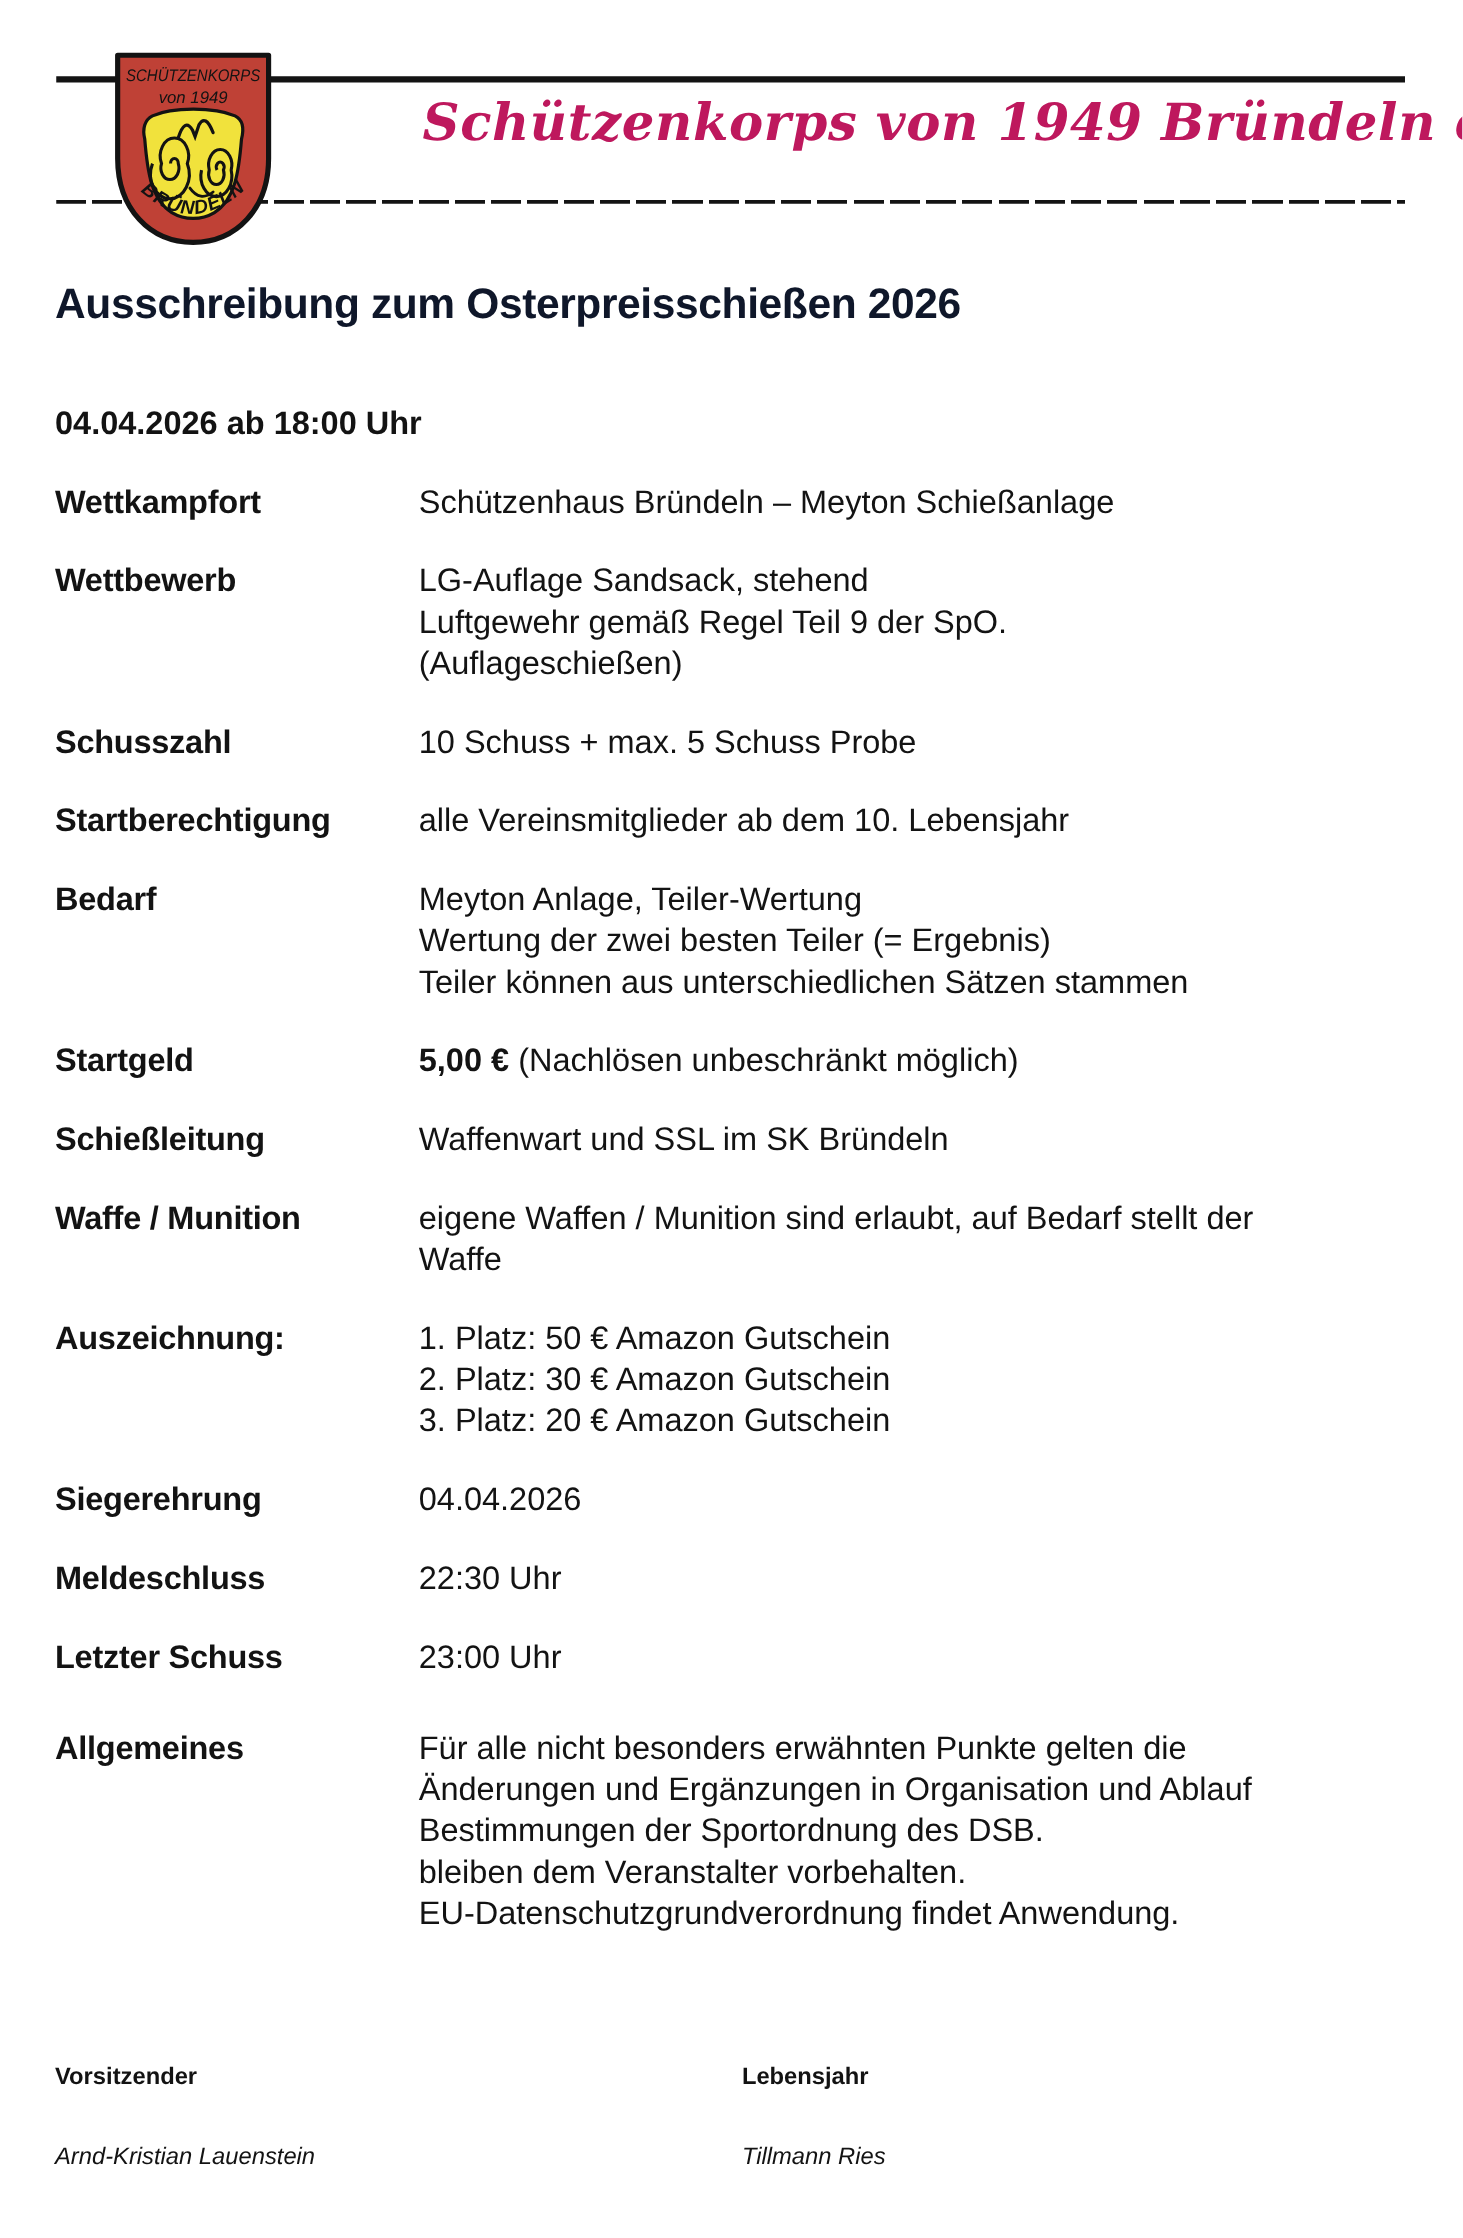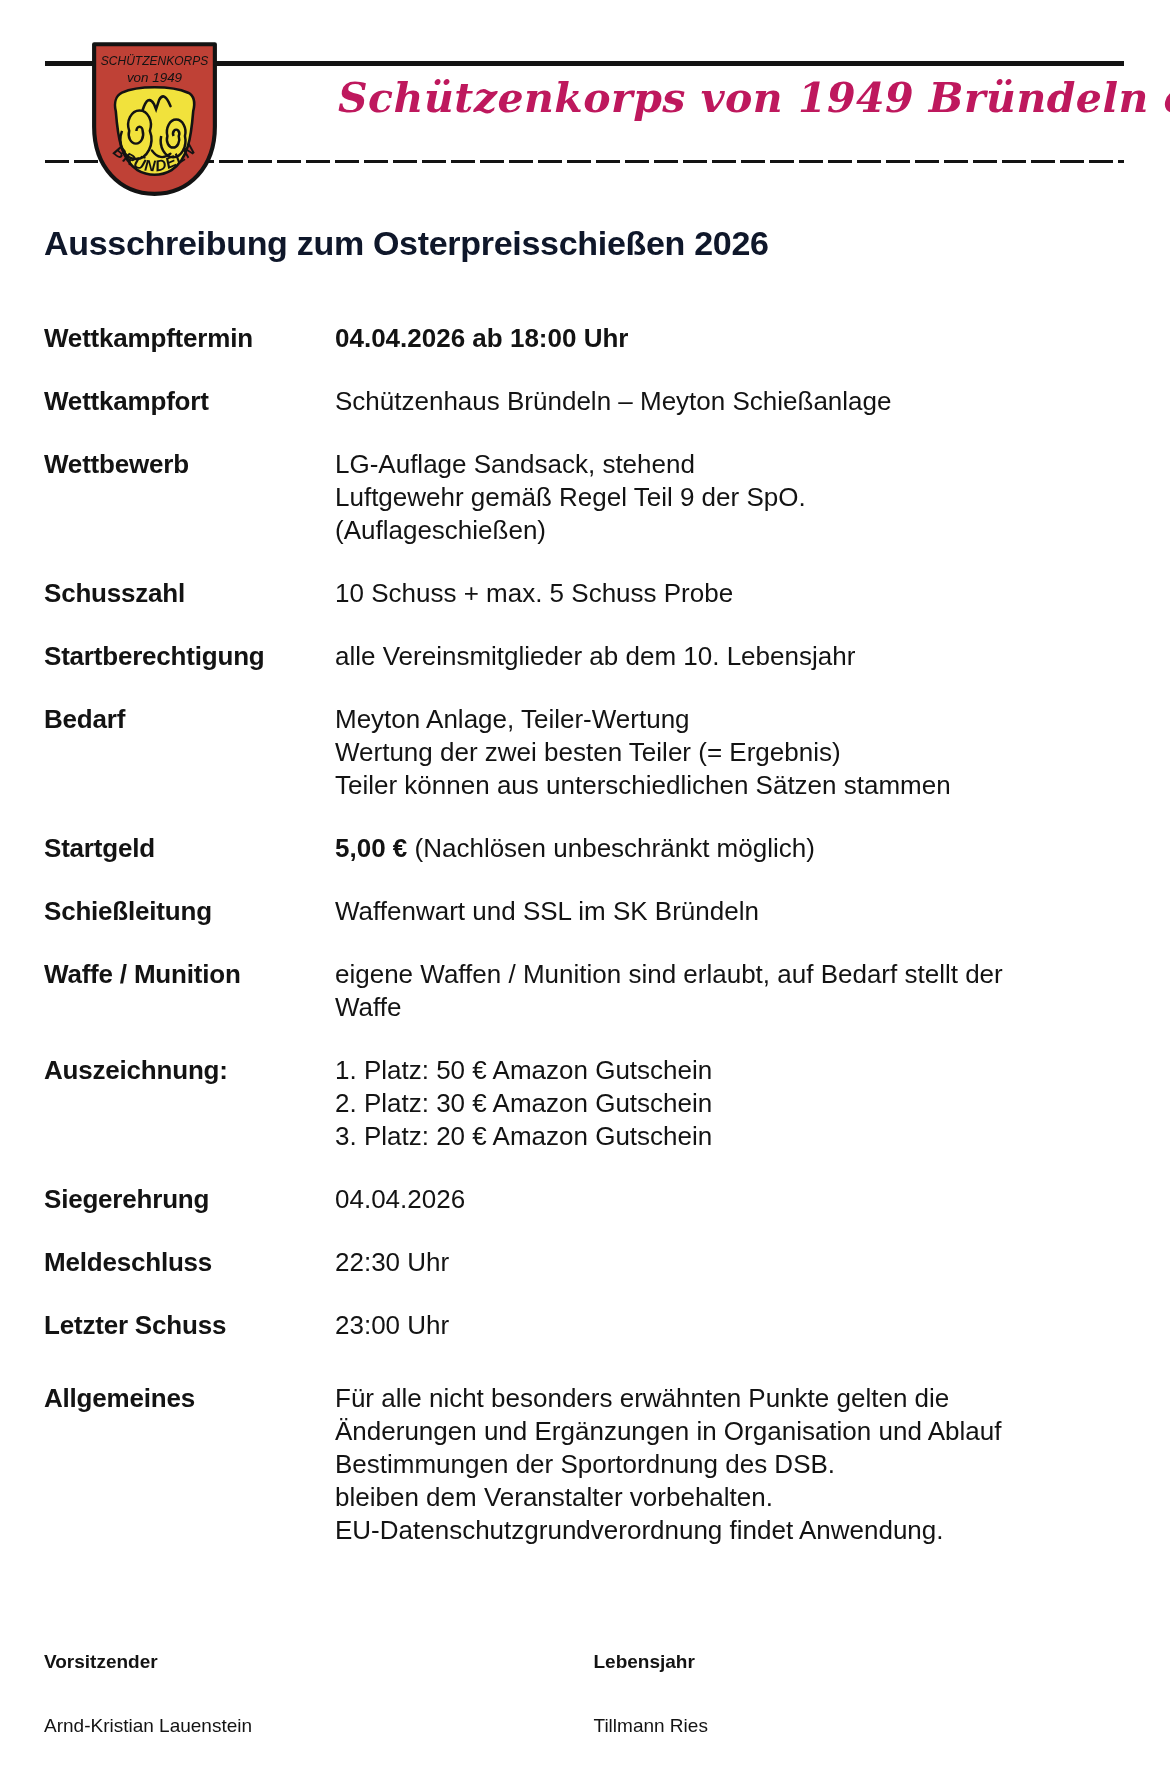--- a/index.html
+++ b/index.html
@@ -76,21 +76,21 @@
 
   
   footer.signatures {
     position: absolute;
     left: 44px; right: 27px; top: 1645px;
     display: flex;
     font-size: 19px;
   }
   .sig { width: 581px; }
   .sig .role { font-weight: bold; line-height: 33px; margin-bottom: 31px; }
-  .sig .name { line-height: 33px; }
+  .sig .name { font-style: italic; line-height: 33px; }
 </style>
 </head>
 <body>
 
 <div class="page">
 
   <header>
     <div class="rule-top"></div>
     <div class="rule-dashed"></div>
     <div class="club-title">Schützenkorps von 1949 Bründeln e. V.</div>
@@ -116,21 +116,20 @@
       <text font-size="15" font-weight="bold" font-style="italic" letter-spacing="1" font-family="Liberation Sans, sans-serif" fill="#131313">
         <textPath href="#crest-bottom-arc" startOffset="50%" text-anchor="middle">BRÜNDELN</textPath>
       </text>
     </svg>
   </header>
 
   <h1 class="doc-title">Ausschreibung zum Osterpreisschießen 2026</h1>
 
   <main class="details">
       <div class="row">
-        <div class="label">Wettkampftermin</div>
         <div class="value">
           <div class="line"><span class="b">04.04.2026 ab 18:00 Uhr</span></div>
         </div>
       </div>
       <div class="row">
         <div class="label">Wettkampfort</div>
         <div class="value">
           <div class="line"><span>Schützenhaus Bründeln – Meyton Schießanlage</span></div>
         </div>
       </div>

